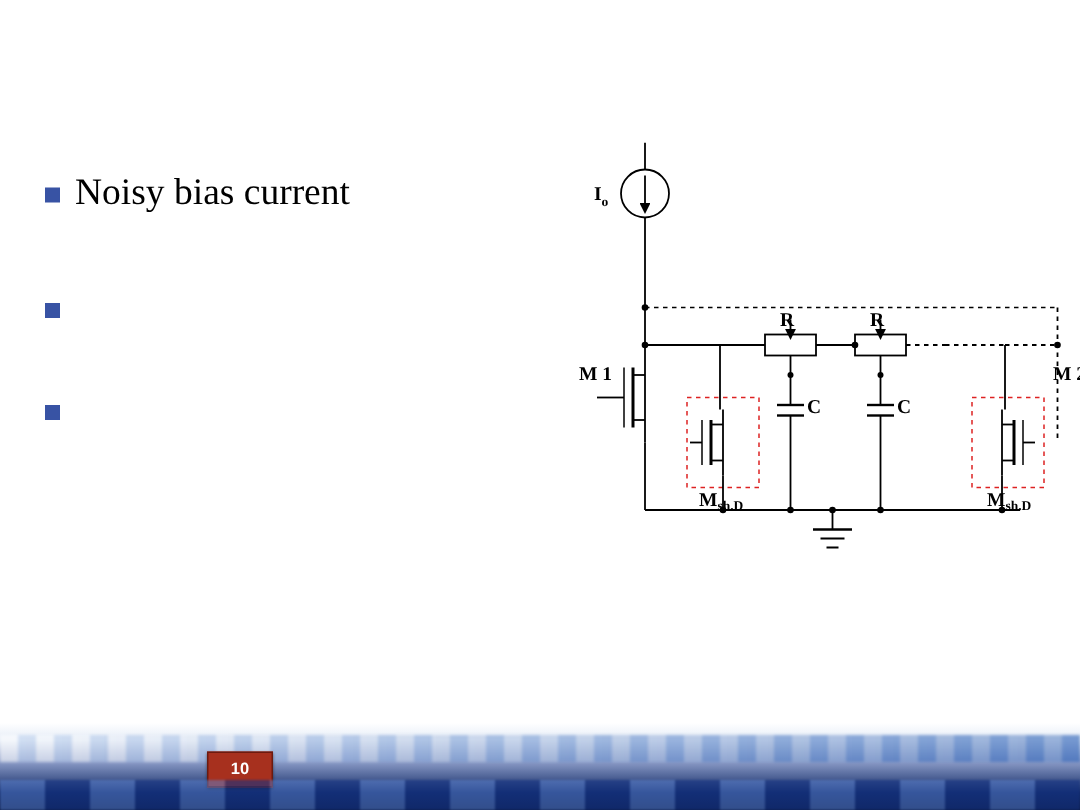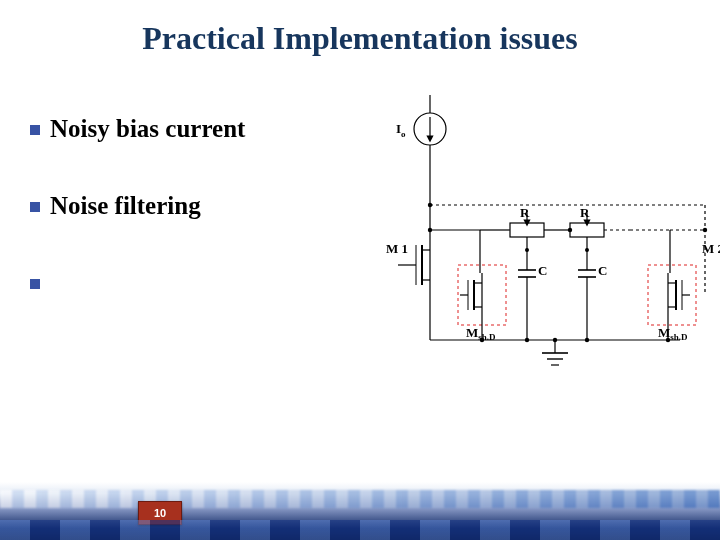--- a/index.html
+++ b/index.html
@@ -41,21 +41,21 @@
   .sq {
     width: 10px;
     height: 10px;
     background: #3853a4;
     margin-top: 10px;
     margin-right: 10px;
     flex-shrink: 0;
   }
   .btxt {
     font-size: 25px;
-    font-weight: bold;
+    font-weight: normal;
     color: #000;
     line-height: 1.15;
   }
   .footer {
     position: absolute;
     left: 0;
     bottom: 0;
     width: 720px;
     height: 58px;
     background: linear-gradient(180deg, rgba(255,255,255,0) 0%, rgba(180,200,230,0.35) 20%, rgba(40,70,150,0.55) 45%, #122a66 80%, #0b1a44 100%);
@@ -111,30 +111,28 @@
   }
   .dlsub {
     font-size: 9px;
   }
 </style>
 </head>
 <body>
 
 <div class="slide">
 
-  <div class="title">Practical Implementation issues</div>
 
   <div class="bullets">
     <div class="bullet">
       <div class="sq"></div>
       <div class="btxt">Noisy bias current</div>
     </div>
     <div class="bullet">
       <div class="sq"></div>
-      <div class="btxt">Noise filtering</div>
     </div>
     <div class="bullet">
       <div class="sq"></div>
     </div>
   </div>
 
   <svg class="diagram" viewBox="0 0 350 310">
     <defs>
       <marker id="arrow" viewBox="0 0 10 10" refX="5" refY="5" markerWidth="6" markerHeight="6" orient="auto-start-reverse">
         <path d="M 0 0 L 10 5 L 0 10 z" fill="#000"></path>

